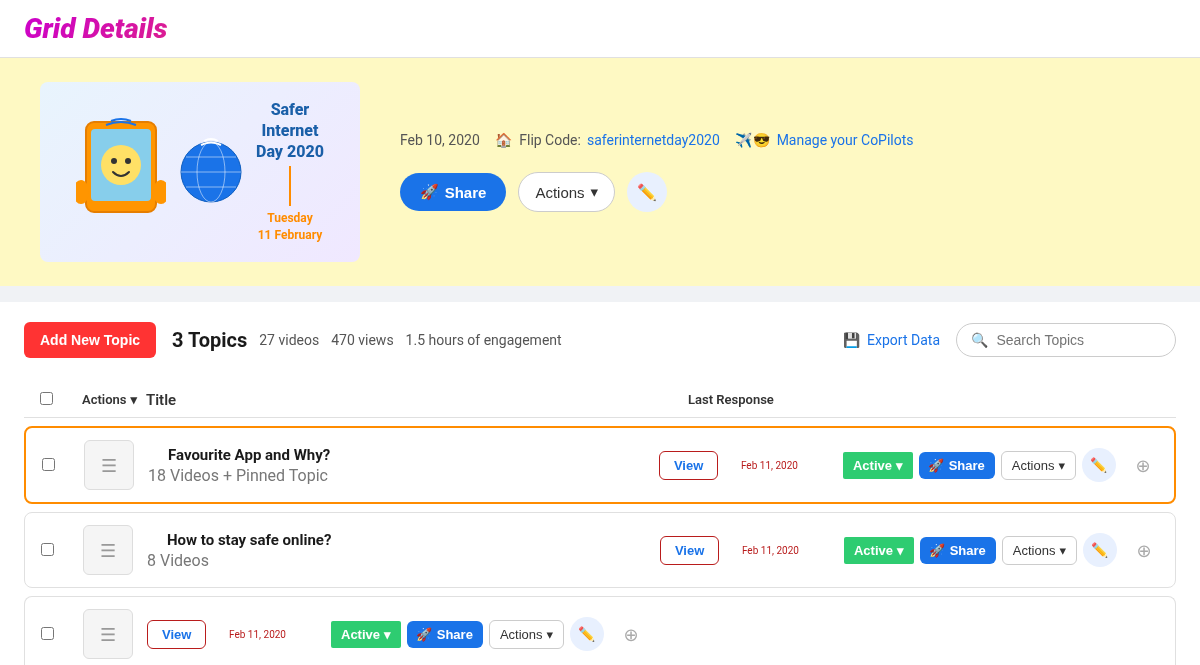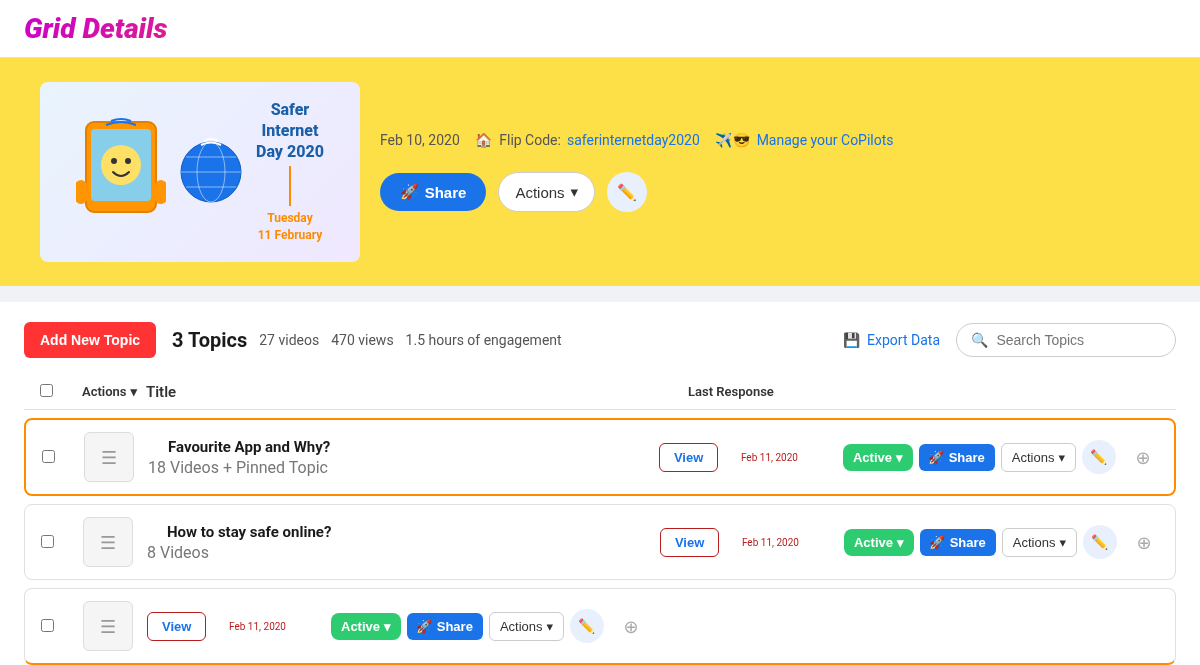--- a/index.html
+++ b/index.html
@@ -16,25 +16,25 @@
       font-weight: 900;
       background: linear-gradient(135deg, #cc00cc, #ff6600, #ffcc00);
       -webkit-background-clip: text;
       -webkit-text-fill-color: transparent;
       background-clip: text;
       font-style: italic;
     }
 
     
     .hero-section {
-      background: #fde047;
+      background: #fef9c3;
       padding: 24px 40px;
       display: flex;
       align-items: center;
-      gap: 20px;
+      gap: 40px;
       margin-bottom: 16px;
     }
     .hero-image {
       width: 320px;
       height: 180px;
       flex-shrink: 0;
       display: flex;
       align-items: center;
       justify-content: center;
       background: linear-gradient(135deg, #e8f4fd, #f0e8ff);
@@ -140,21 +140,21 @@
     
     .main-content {
       background: white;
       padding: 20px 24px;
     }
 
     .topics-toolbar {
       display: flex;
       align-items: center;
       gap: 16px;
-      margin-bottom: 16px;
+      margin-bottom: 24px;
     }
     .btn-add-topic {
       background: #ff3333;
       color: white;
       border: none;
       border-radius: 6px;
       padding: 10px 16px;
       font-size: 14px;
       font-weight: 700;
       cursor: pointer;
@@ -240,21 +240,21 @@
       padding: 6px 14px;
       font-size: 13px;
       font-weight: 600;
       cursor: pointer;
     }
 
     .btn-active {
       background: #2ecc71;
       color: white;
       border: none;
-      border-radius: 8px;
+      border-radius: 2px;
       padding: 6px 10px;
       font-size: 13px;
       font-weight: 600;
       cursor: pointer;
       display: flex;
       align-items: center;
       gap: 4px;
       white-space: nowrap;
     }
     .btn-share-row {

